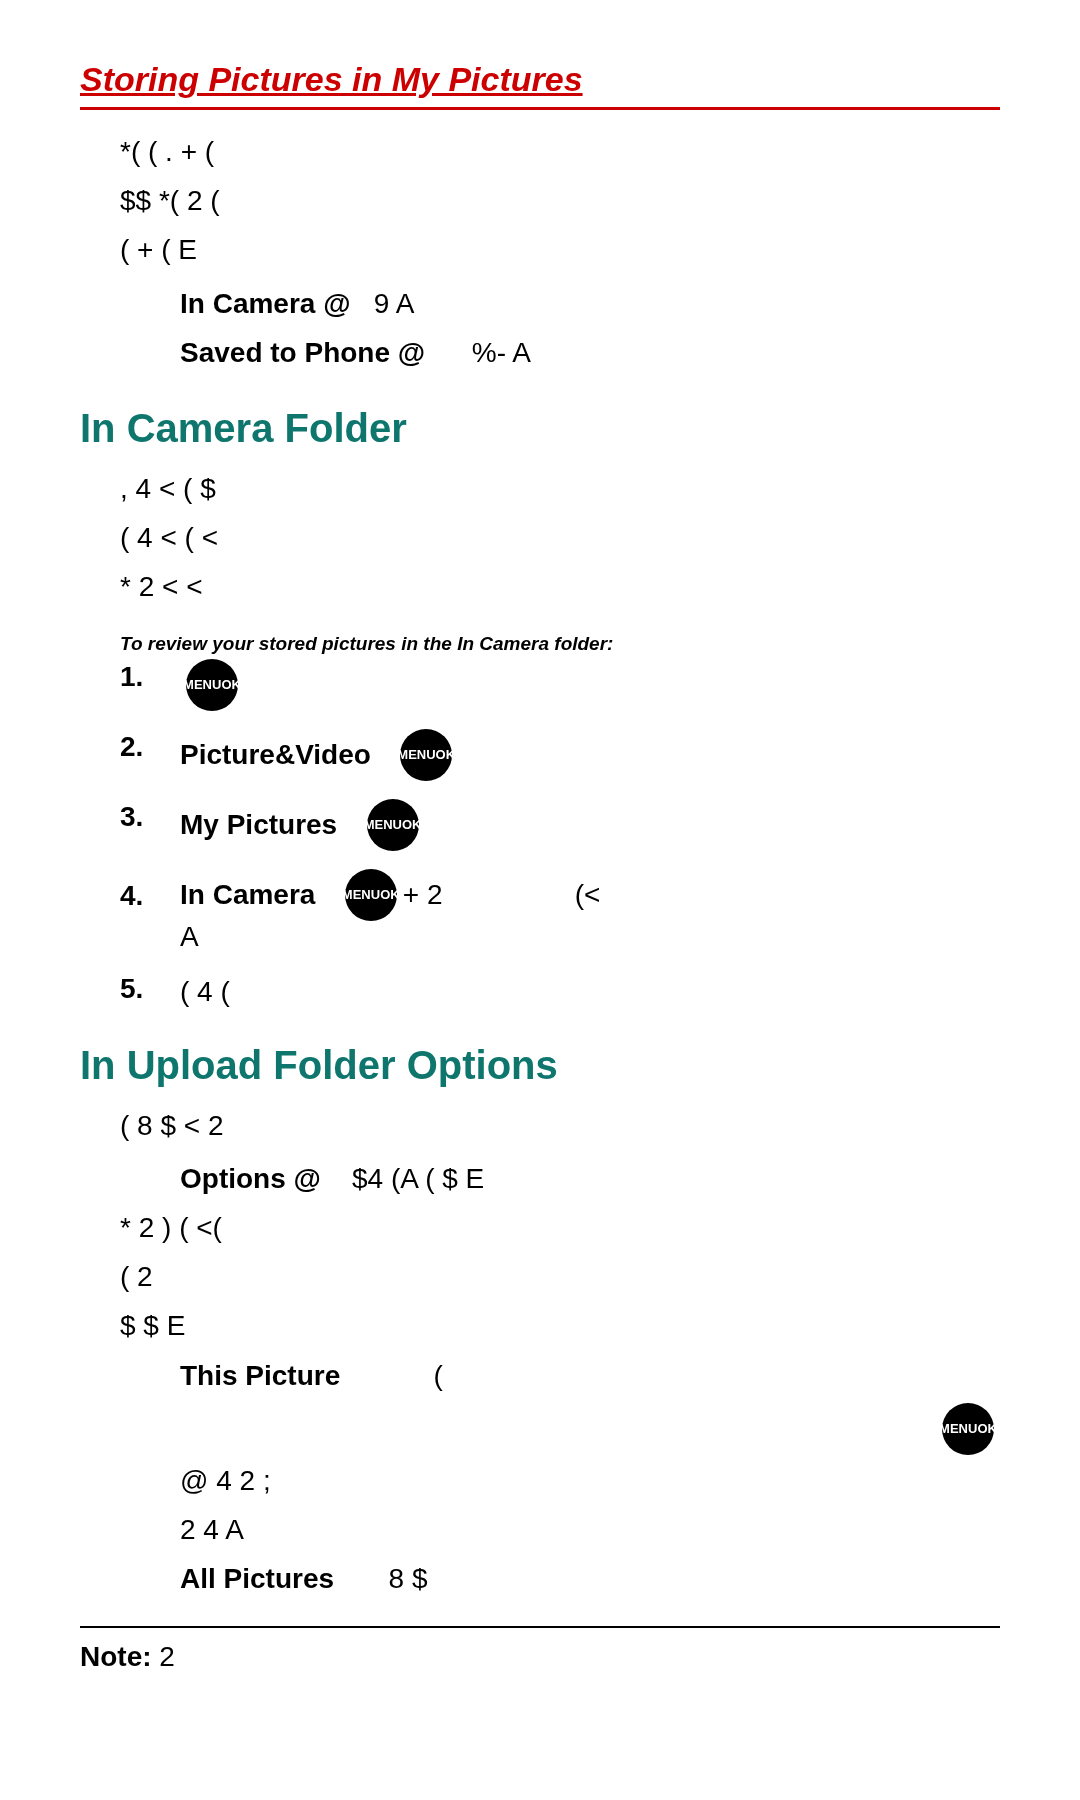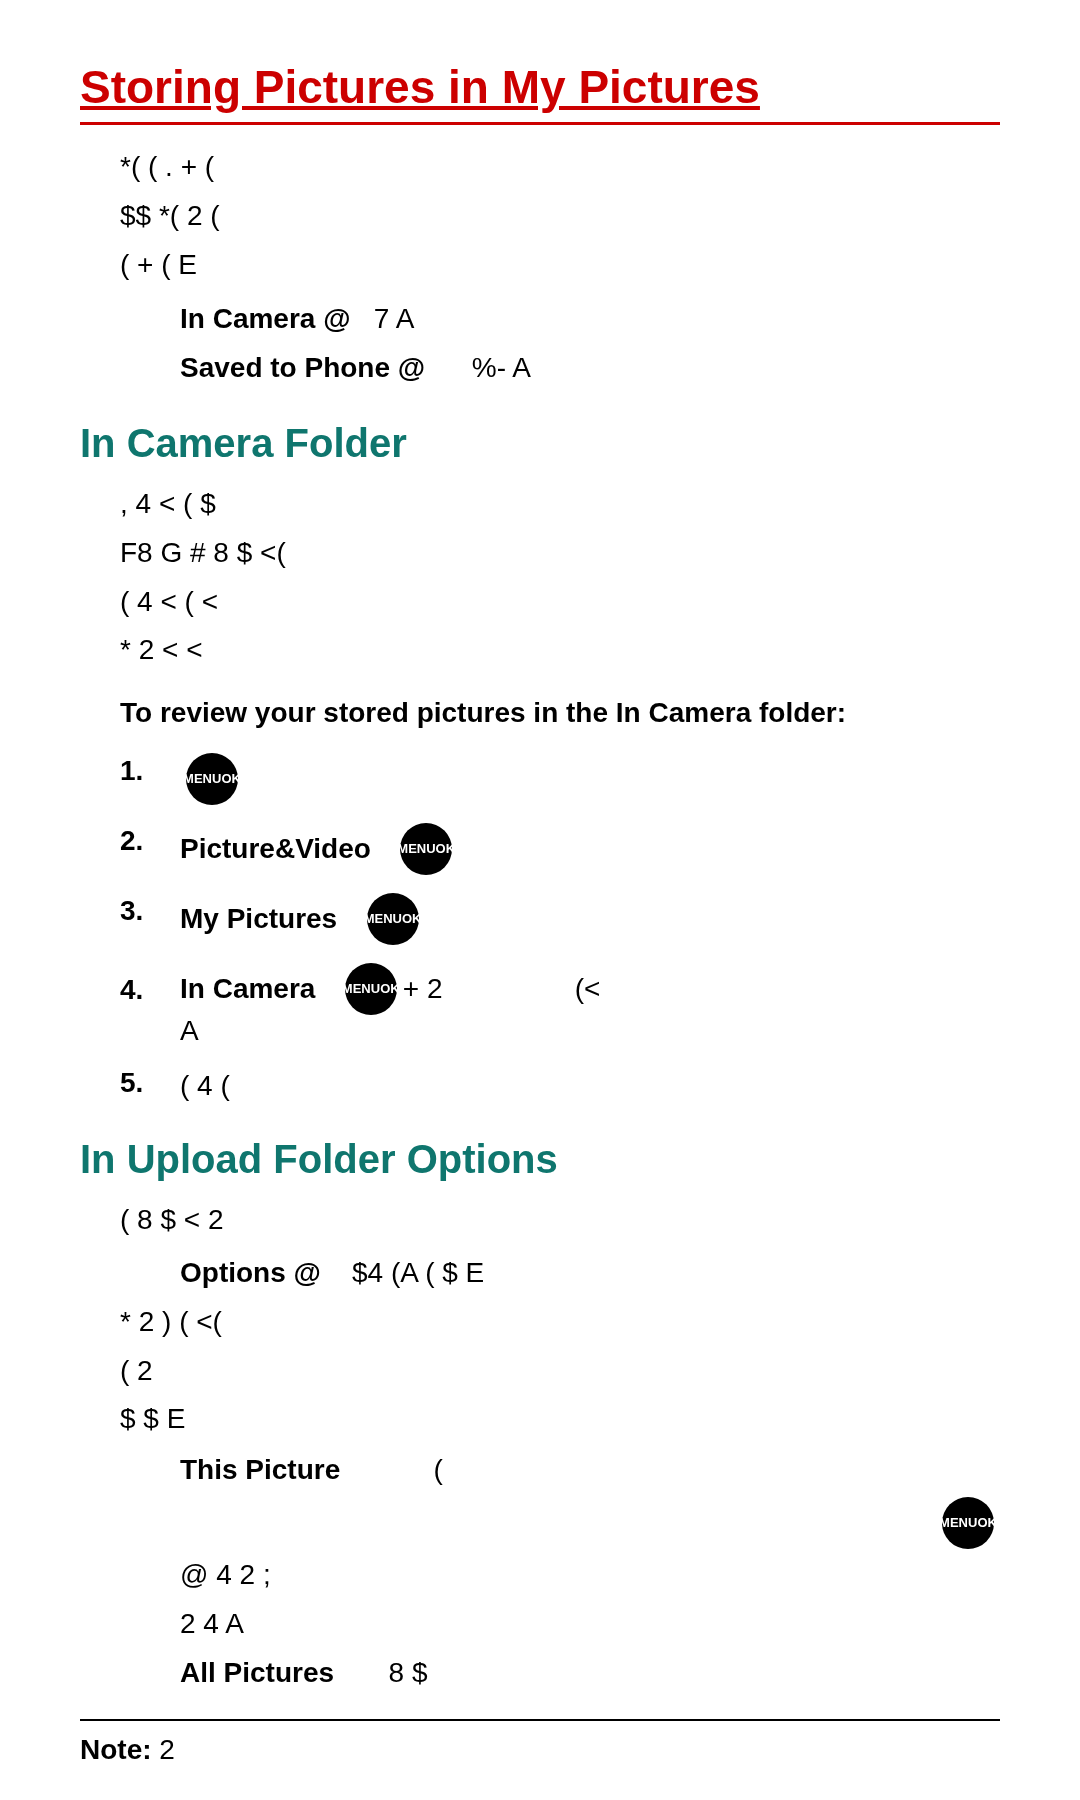--- a/index.html
+++ b/index.html
@@ -17,25 +17,26 @@
       color: #000000;
       position: relative;
     }
 
     .page-container {
       padding: 60px 80px 60px 80px;
       max-width: 1080px;
     }
 
     .page-title {
-      font-size: 46px;
+      font-size: 34px;
       font-weight: bold;
       color: #cc0000;
       text-decoration: underline;
       margin-bottom: 8px;
+      font-style: italic;
     }
 
     .red-divider {
       border: none;
       border-top: 3px solid #cc0000;
       margin-bottom: 20px;
     }
 
     .section-heading {
       font-size: 40px;
@@ -59,22 +60,23 @@
     .bold-label {
       font-weight: bold;
     }
 
     .indented {
       margin-left: 60px;
     }
 
     .review-intro {
       font-weight: bold;
-      font-size: 28px;
-      margin: 24px 0 24px 0;
+      font-size: 19px;
+      margin: 24px 0 4px 0;
+      font-style: italic;
     }
 
     .steps-list {
       list-style: none;
       margin-left: 40px;
     }
 
     .step-item {
       display: flex;
       align-items: flex-start;
@@ -152,34 +154,33 @@
   <h1 class="page-title">Storing Pictures in My Pictures</h1>
   <hr class="red-divider">
 
   <div class="content-block">
     <span class="content-line">*(          (    .                  +           (</span>
     <span class="content-line"> $$      *(                2          (</span>
     <span class="content-line">(       + ( E</span>
     <div class="indented" style="margin-top:10px;">
       <div class="content-line">
         <span class="bold-label">In Camera @</span>
-        &nbsp;&nbsp;<span>7   A</span>
+        &nbsp;&nbsp;<span>9   A</span>
       </div>
       <div class="content-line">
         <span class="bold-label">Saved to Phone @</span>
         &nbsp;&nbsp;&nbsp;&nbsp;&nbsp;<span>%- A</span>
       </div>
     </div>
   </div>
 
   <h2 class="section-heading">In Camera Folder</h2>
 
   <div class="content-block">
     <span class="content-line">,                  4 &lt;               (            $</span>
-    <span class="content-line">F8        G #         8       $    &lt;(</span>
     <span class="content-line">(         4 &lt;                        (         &lt;</span>
     <span class="content-line">              *     2  &lt;                   &lt;</span>
   </div>
 
   <p class="review-intro" style="margin-left:40px;">To review your stored pictures in the In Camera folder:</p>
 
   <ol class="steps-list">
 
     <li class="step-item">
       <span class="step-number bold-text">1.</span>

